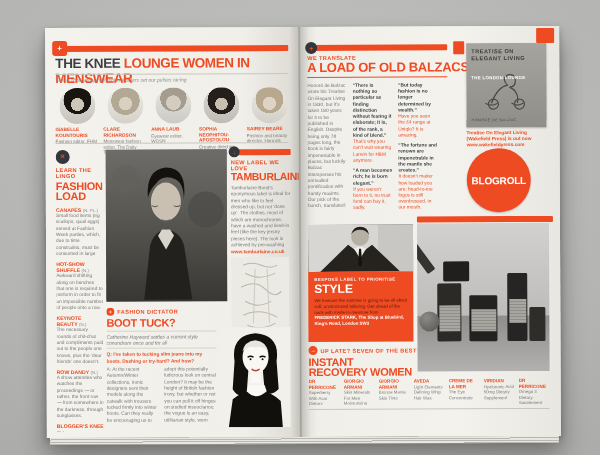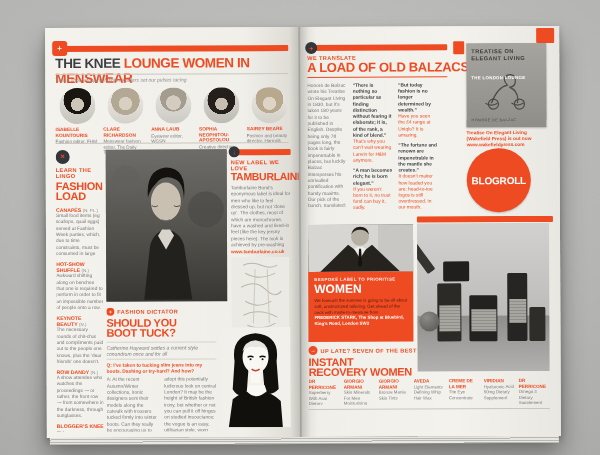--- a/index.html
+++ b/index.html
@@ -191,21 +191,20 @@
     </div>
 
     <div class="abs" style="left:60px;top:280px;width:110px;height:124px;overflow:hidden;">
       <div style="display:flex;align-items:center;gap:3px;">
         <div class="circle-ic acc-circ" style="width:8px;height:8px;font-size:5px;">
             <span>+</span>
           </div>
         <span class="tag">FASHION DICTATOR</span>
       </div>
       <div class="big-head" style="font-size:11px;margin-top:2px;">
-        <div>SHOULD YOU</div>
         <div>BOOT TUCK?</div>
       </div>
       <div style="font-size:5px;font-style:italic;color:#7a7c7e;margin:3px 0;border-top:1px solid #d6d3cc;border-bottom:1px solid #d6d3cc;padding:2px 0;">Catherine Hayward settles a current style conundrum once and for all</div>
       <div class="acc-txt" style="font-size:4.8px;font-weight:bold;line-height:1.3;">Q: I’ve taken to tucking slim jeans into my boots. Dashing or try-hard? And how?</div>
       <div class="body-txt" style="column-count:2;column-gap:5px;margin-top:2px;height:58px;overflow:hidden;">A: At the recent Autumn/Winter collections, ironic designers sent their models along the catwalk with trousers tucked firmly into winter boots. Can they really be encouraging us to adopt this potentially ludicrous look on central London? It may be the height of British fashion irony, but whether or not you can pull it off hinges on studied insouciance: the vogue is an easy, utilitarian style, worn with a great deal of sensibility. Knee-high lace-ups need slim jeans and a firm hand; don’t let the denim bunch over the shaft. The key to the look is nonchalance. Think Keith Richards on the sleeve of the Rolling Stones’ album Beggars Banquet and you’ve got the message.</div>
     </div>
 
     <div class="abs" style="left:174px;top:300px;width:70px;height:100px;">
       <svg width="70" height="100" viewBox="0 0 70 100">
         <rect width="70" height="100" fill="#f2f0ea"></rect>
@@ -308,21 +307,21 @@
         <circle cx="52" cy="12" r="9" fill="#b6afa4"></circle>
         <path d="M43 10 Q45 2 52 2 Q60 2 61 10 Q58 5 52 5 Q46 5 43 10 Z" fill="#241f1a"></path>
         <path d="M12 47 L40 20 L48 26 L52 24 L56 26 L64 20 L92 47 Z" fill="#26231f"></path>
         <path d="M46 24 L52 34 L58 24 L54 22 L50 22 Z" fill="#efede8"></path>
         <path d="M51 24 L53 24 L54 40 L52 42 L50 40 Z" fill="#15130f"></path>
       </svg>
     </div>
     <div class="abs insider" style="left:9px;top:245px;width:105px;height:70px;box-sizing:border-box;">
       <div style="font-size:4.4px;font-weight:bold;letter-spacing:.4px;opacity:.9;">BESPOKE LABEL TO PRIORITISE</div>
       <div style="font-size:12px;font-weight:bold;line-height:.95;margin:2px 0 3px;">
-        <div>WOMEN</div>
+        <div>STYLE</div>
       </div>
       <div style="font-size:4.4px;line-height:1.3;color:rgba(56,16,4,.8);max-height:16px;overflow:hidden;">We forecast the summer is going to be all about soft, unstructured tailoring. Get ahead of the pack with made-to-measure from</div>
       <div style="font-size:4.4px;font-weight:bold;line-height:1.3;margin-top:1px;max-height:12px;overflow:hidden;">FREDERICK STARK, The Shop at Bluebird, King’s Road, London SW3</div>
     </div>
 
     <div class="abs" style="left:9px;top:319px;display:flex;align-items:center;gap:3px;">
       <div class="circle-ic acc-circ" style="width:9px;height:9px;font-size:5px;">
           <span>→</span>
         </div>
       <span class="tag">UP LATE? SEVEN OF THE BEST</span>

